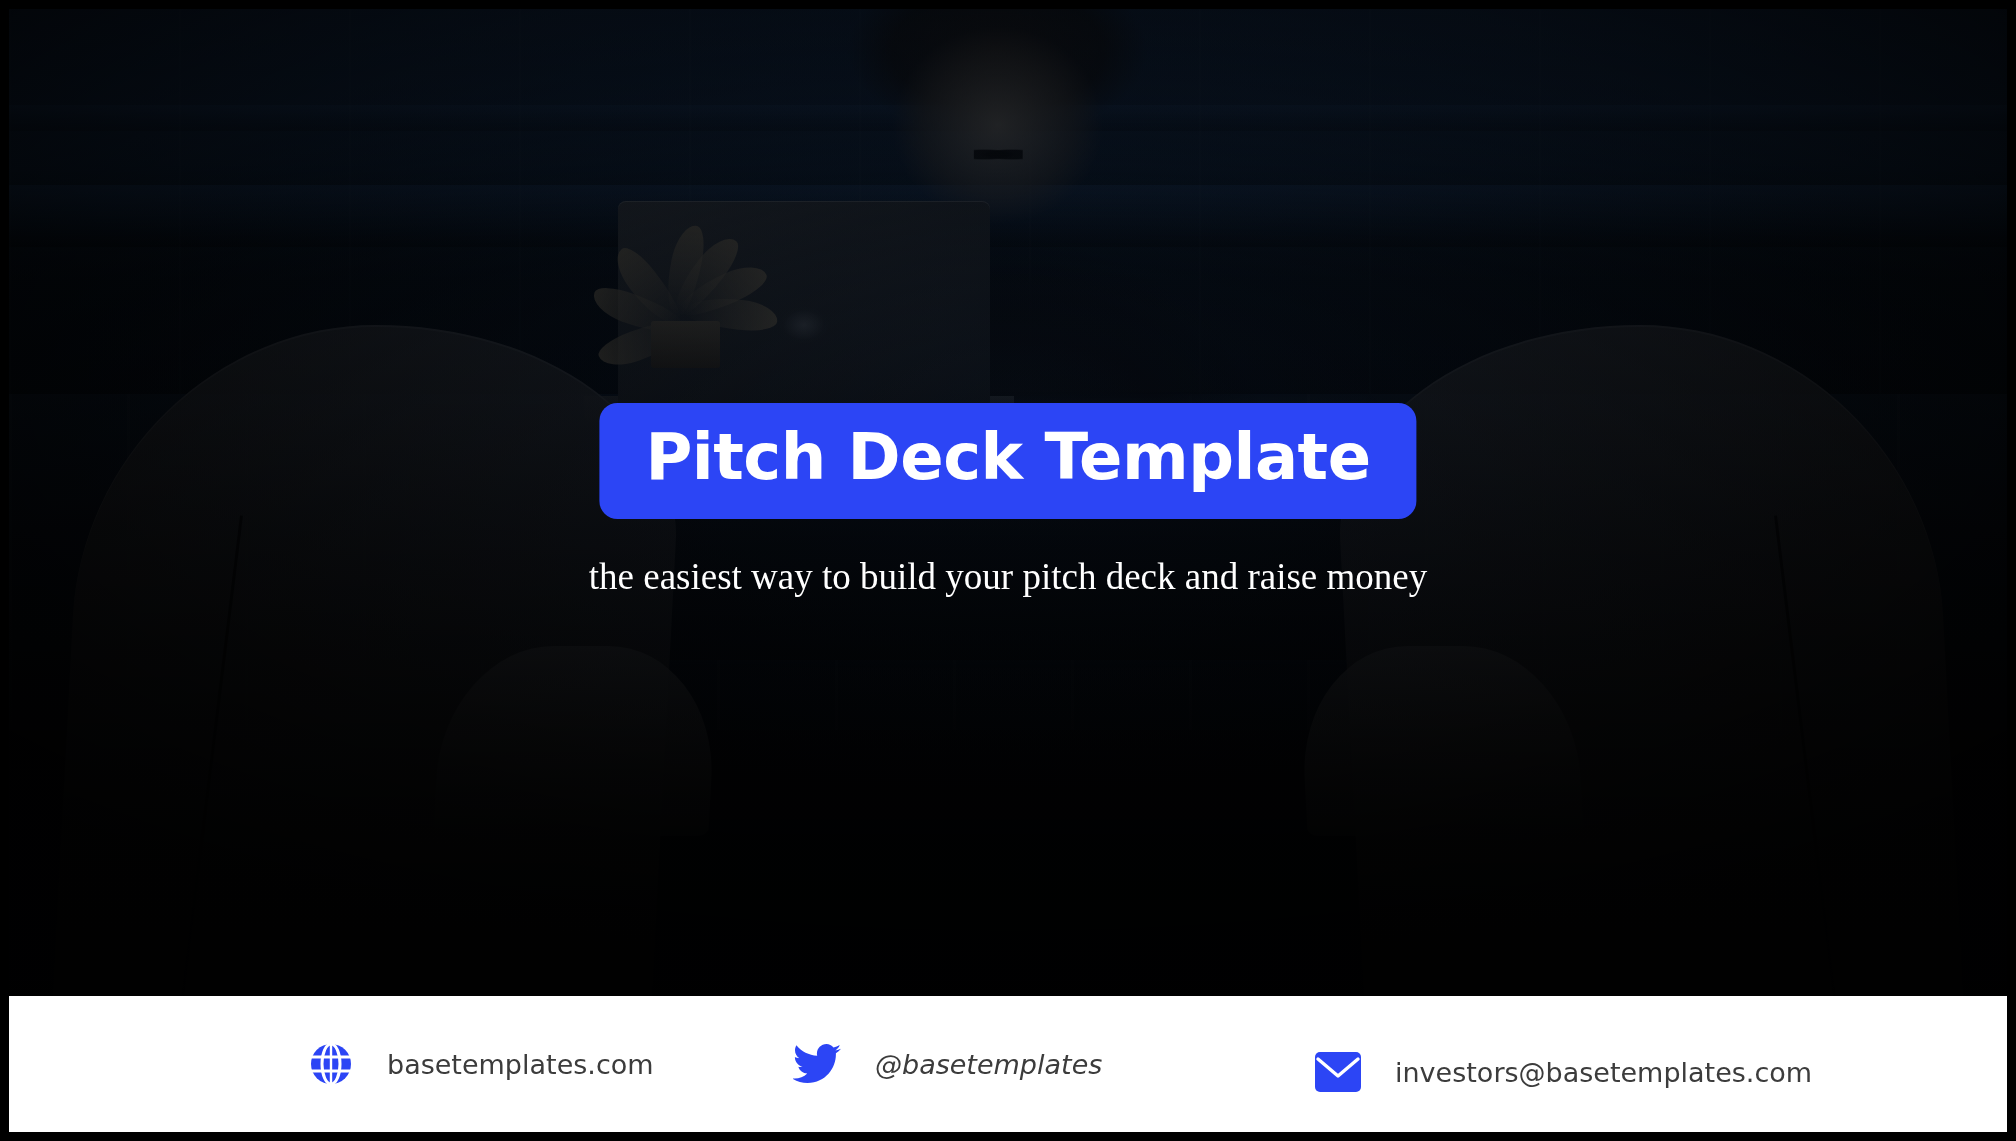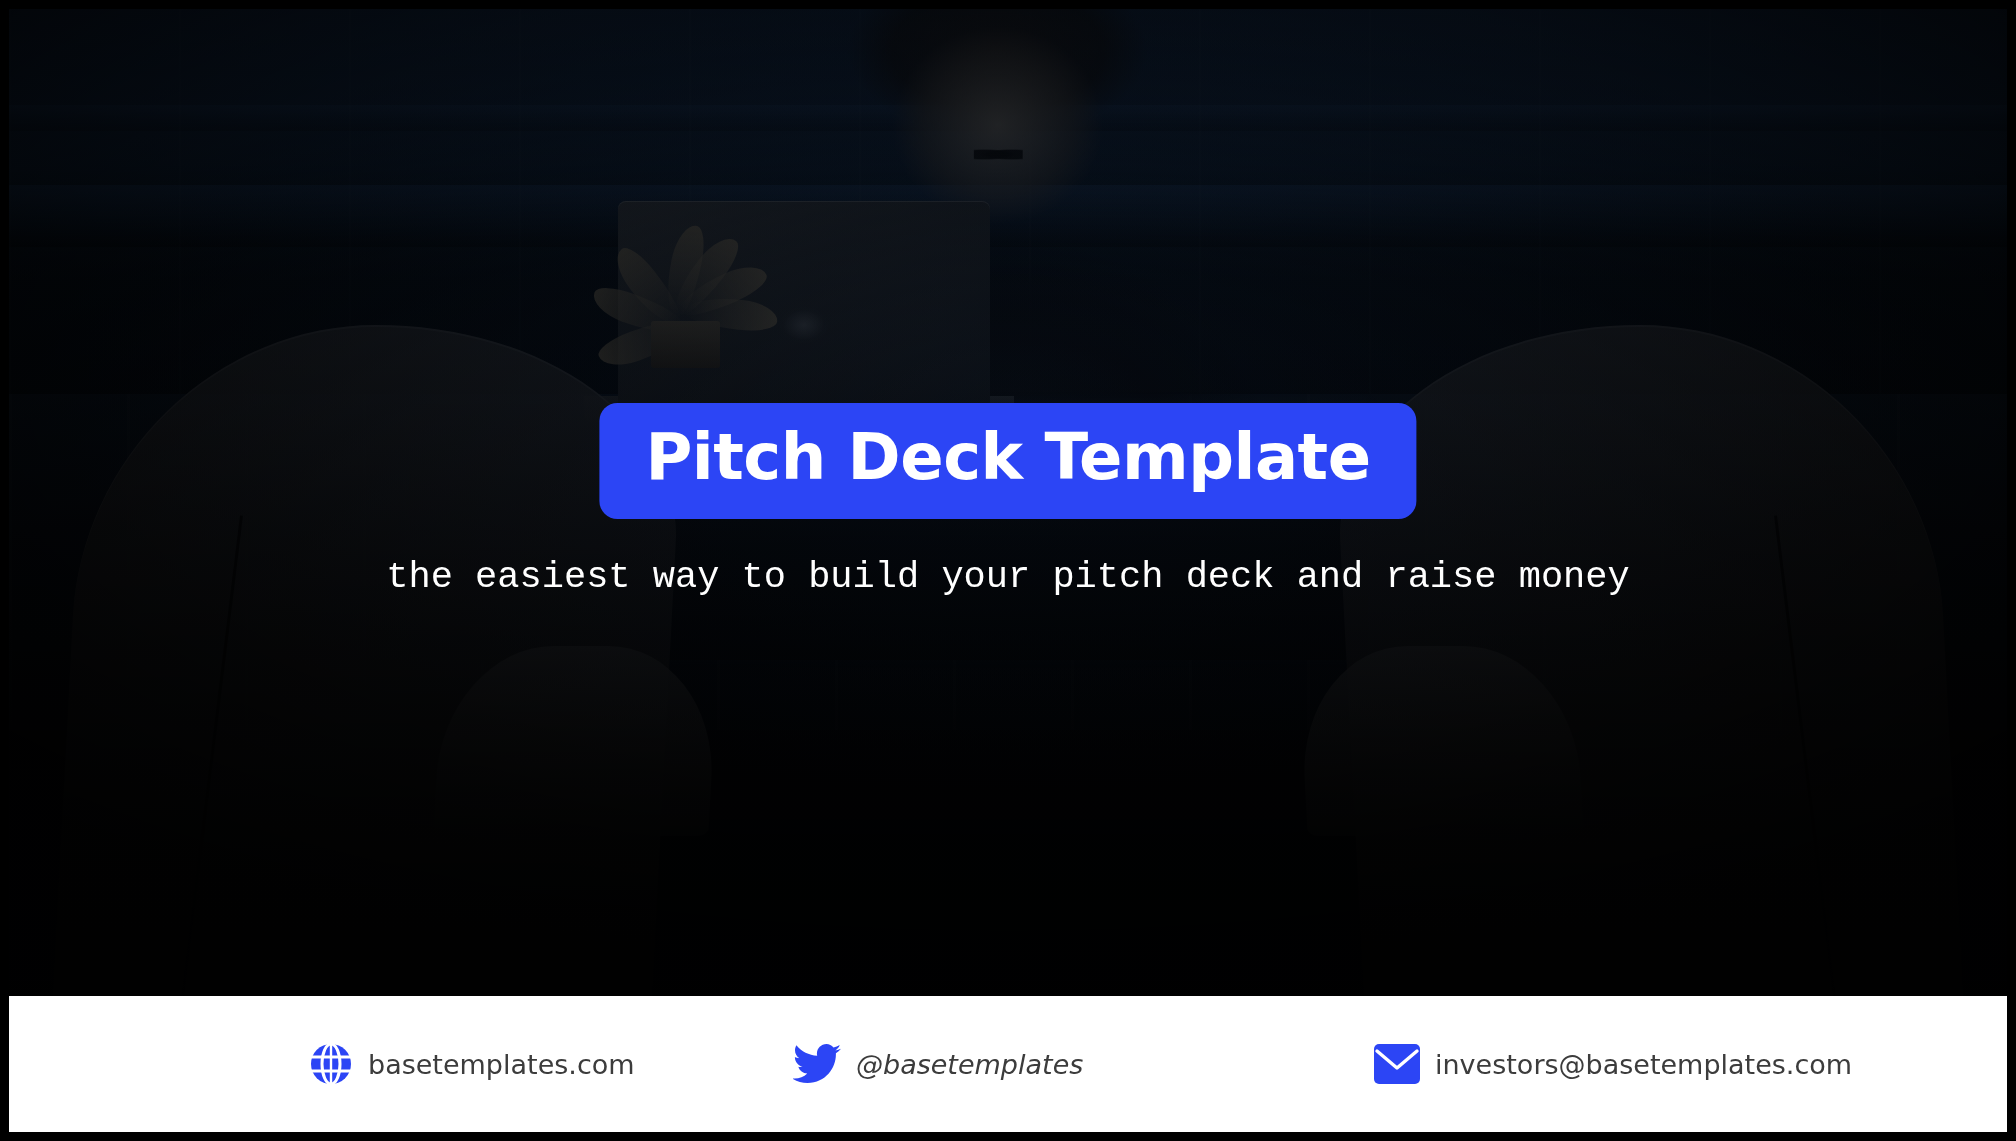--- a/index.html
+++ b/index.html
@@ -234,21 +234,21 @@
     letter-spacing: -0.5px;
     white-space: nowrap;
   }
   .subtitle {
     position: absolute;
     left: 50%;
     top: 548px;
     transform: translateX(-50%);
     margin: 0;
     color: #ffffff;
-    font-family: Liberation Mono, monospace;
+    font-family: Liberation Serif, serif;
     font-weight: normal;
     font-size: 37px;
     line-height: 1.1;
     white-space: nowrap;
     z-index: 5;
   }
 
   
   .footer {
     position: absolute;
@@ -264,27 +264,27 @@
     position: relative;
     width: 100%;
     height: 100%;
   }
   .contact {
     position: absolute;
     top: 50%;
     transform: translateY(-50%);
     display: flex;
     align-items: center;
-    gap: 15px;
+    gap: 34px;
     white-space: nowrap;
     text-align: center;
   }
   .contact-web   { left: 300px; }
   .contact-tw    { left: 784px; font-style: italic; }
-  .contact-mail  { left: 1365px; }
+  .contact-mail  { left: 1306px; margin-top: 8px; }
 
   .contact-label {
     color: #3c3c3c;
     font-family: "DejaVu Sans", sans-serif;
     font-size: 27px;
     line-height: 1;
   }
   .icon { display: block; flex: 0 0 auto; }
   .icon-globe  { width: 44px; height: 44px; }
   .icon-bird   { width: 48px; height: 40px; }

